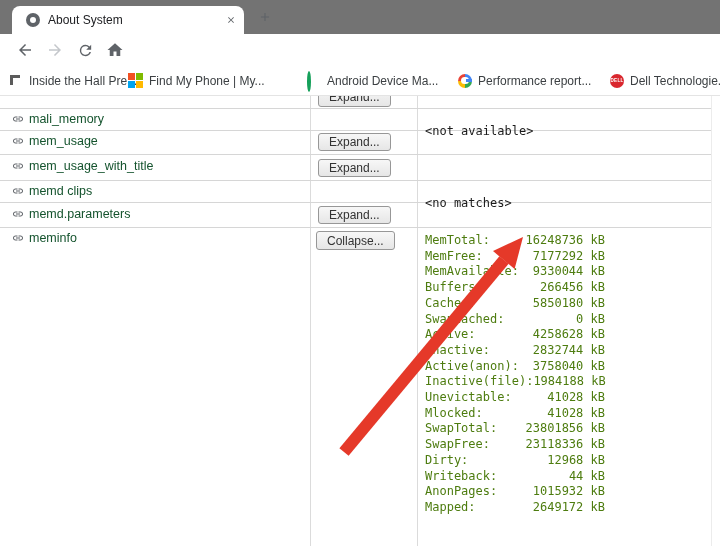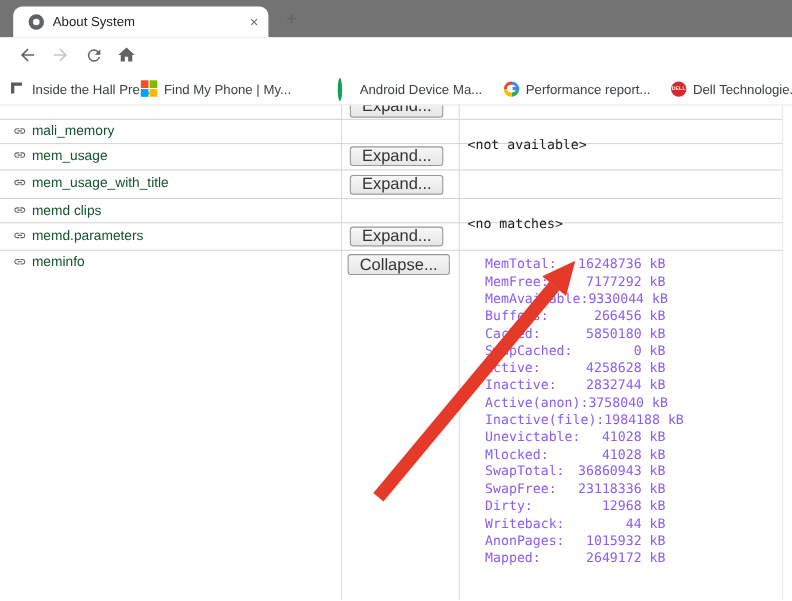--- a/index.html
+++ b/index.html
@@ -50,27 +50,27 @@
     font-size:4.6px; font-weight:700; display:flex; align-items:center; justify-content:center; letter-spacing:.2px; }
 
   
   .content { position:absolute; left:0; top:96px; width:720px; height:450px; background:#fff; overflow:hidden; }
   .vline { position:absolute; top:0; bottom:0; width:1px; background:#DBDBDB; }
   .vline.faint { background:#ECECEC; }
   .hline { position:absolute; left:0; width:711px; height:1px; background:#D6D6D6; }
   .rowname { position:absolute; left:12px; display:flex; align-items:center; gap:5px; height:16px; }
   .rowname span { font-family:Liberation Sans, sans-serif; font-size:12.5px; color:#14532d; }
   .cellvalue { position:absolute; left:425px; font-family:"DejaVu Sans Mono", monospace; font-size:12px; color:#1b1b1b;margin-top:12px; }
-  .btn { position:absolute; font-family:"Liberation Sans", sans-serif; font-size:15px; color:#333;
+  .btn { position:absolute; font-family:"Liberation Sans", sans-serif; font-size:12px; color:#333;
          background:linear-gradient(#F7F7F7,#E6E6E6); border:1px solid #979797; border-radius:3px;
          padding:2px 10px; height:18px; line-height:12px; cursor:pointer; }
   .btn.tall { height:19px; }
   .meminfo-pre { position:absolute; left:425px; top:137px; width:180px; }
   .mem-line { display:flex; justify-content:space-between; font-family:"DejaVu Sans Mono", monospace;
-              font-size:12px; line-height:15.7px; color:#8b5cf6; white-space:pre;margin-left:16px; }
+              font-size:12px; line-height:15.7px; color:#4d7c0f; white-space:pre; }
 
   
   .arrow-overlay { position:absolute; left:0; top:0; width:720px; height:546px; pointer-events:none; z-index:50; }
 </style>
 </head>
 <body>
 
 <div class="screen">
 
   <div class="tabstrip">
@@ -222,21 +222,21 @@
         <div class="mem-line"><span>MemAvailable:</span><span>9330044 kB</span></div>
         <div class="mem-line"><span>Buffers:</span><span>266456 kB</span></div>
         <div class="mem-line"><span>Cached:</span><span>5850180 kB</span></div>
         <div class="mem-line"><span>SwapCached:</span><span>0 kB</span></div>
         <div class="mem-line"><span>Active:</span><span>4258628 kB</span></div>
         <div class="mem-line"><span>Inactive:</span><span>2832744 kB</span></div>
         <div class="mem-line"><span>Active(anon):</span><span>3758040 kB</span></div>
         <div class="mem-line"><span>Inactive(file):</span><span>1984188 kB</span></div>
         <div class="mem-line"><span>Unevictable:</span><span>41028 kB</span></div>
         <div class="mem-line"><span>Mlocked:</span><span>41028 kB</span></div>
-        <div class="mem-line"><span>SwapTotal:</span><span>36860943 kB</span></div>
+        <div class="mem-line"><span>SwapTotal:</span><span>23801856 kB</span></div>
         <div class="mem-line"><span>SwapFree:</span><span>23118336 kB</span></div>
         <div class="mem-line"><span>Dirty:</span><span>12968 kB</span></div>
         <div class="mem-line"><span>Writeback:</span><span>44 kB</span></div>
         <div class="mem-line"><span>AnonPages:</span><span>1015932 kB</span></div>
         <div class="mem-line"><span>Mapped:</span><span>2649172 kB</span></div>
       </div>
   </div>
 
   <svg class="arrow-overlay" viewBox="0 0 720 546">
     <line x1="344" y1="452" x2="504" y2="260" stroke="#E53929" stroke-width="12"></line>

